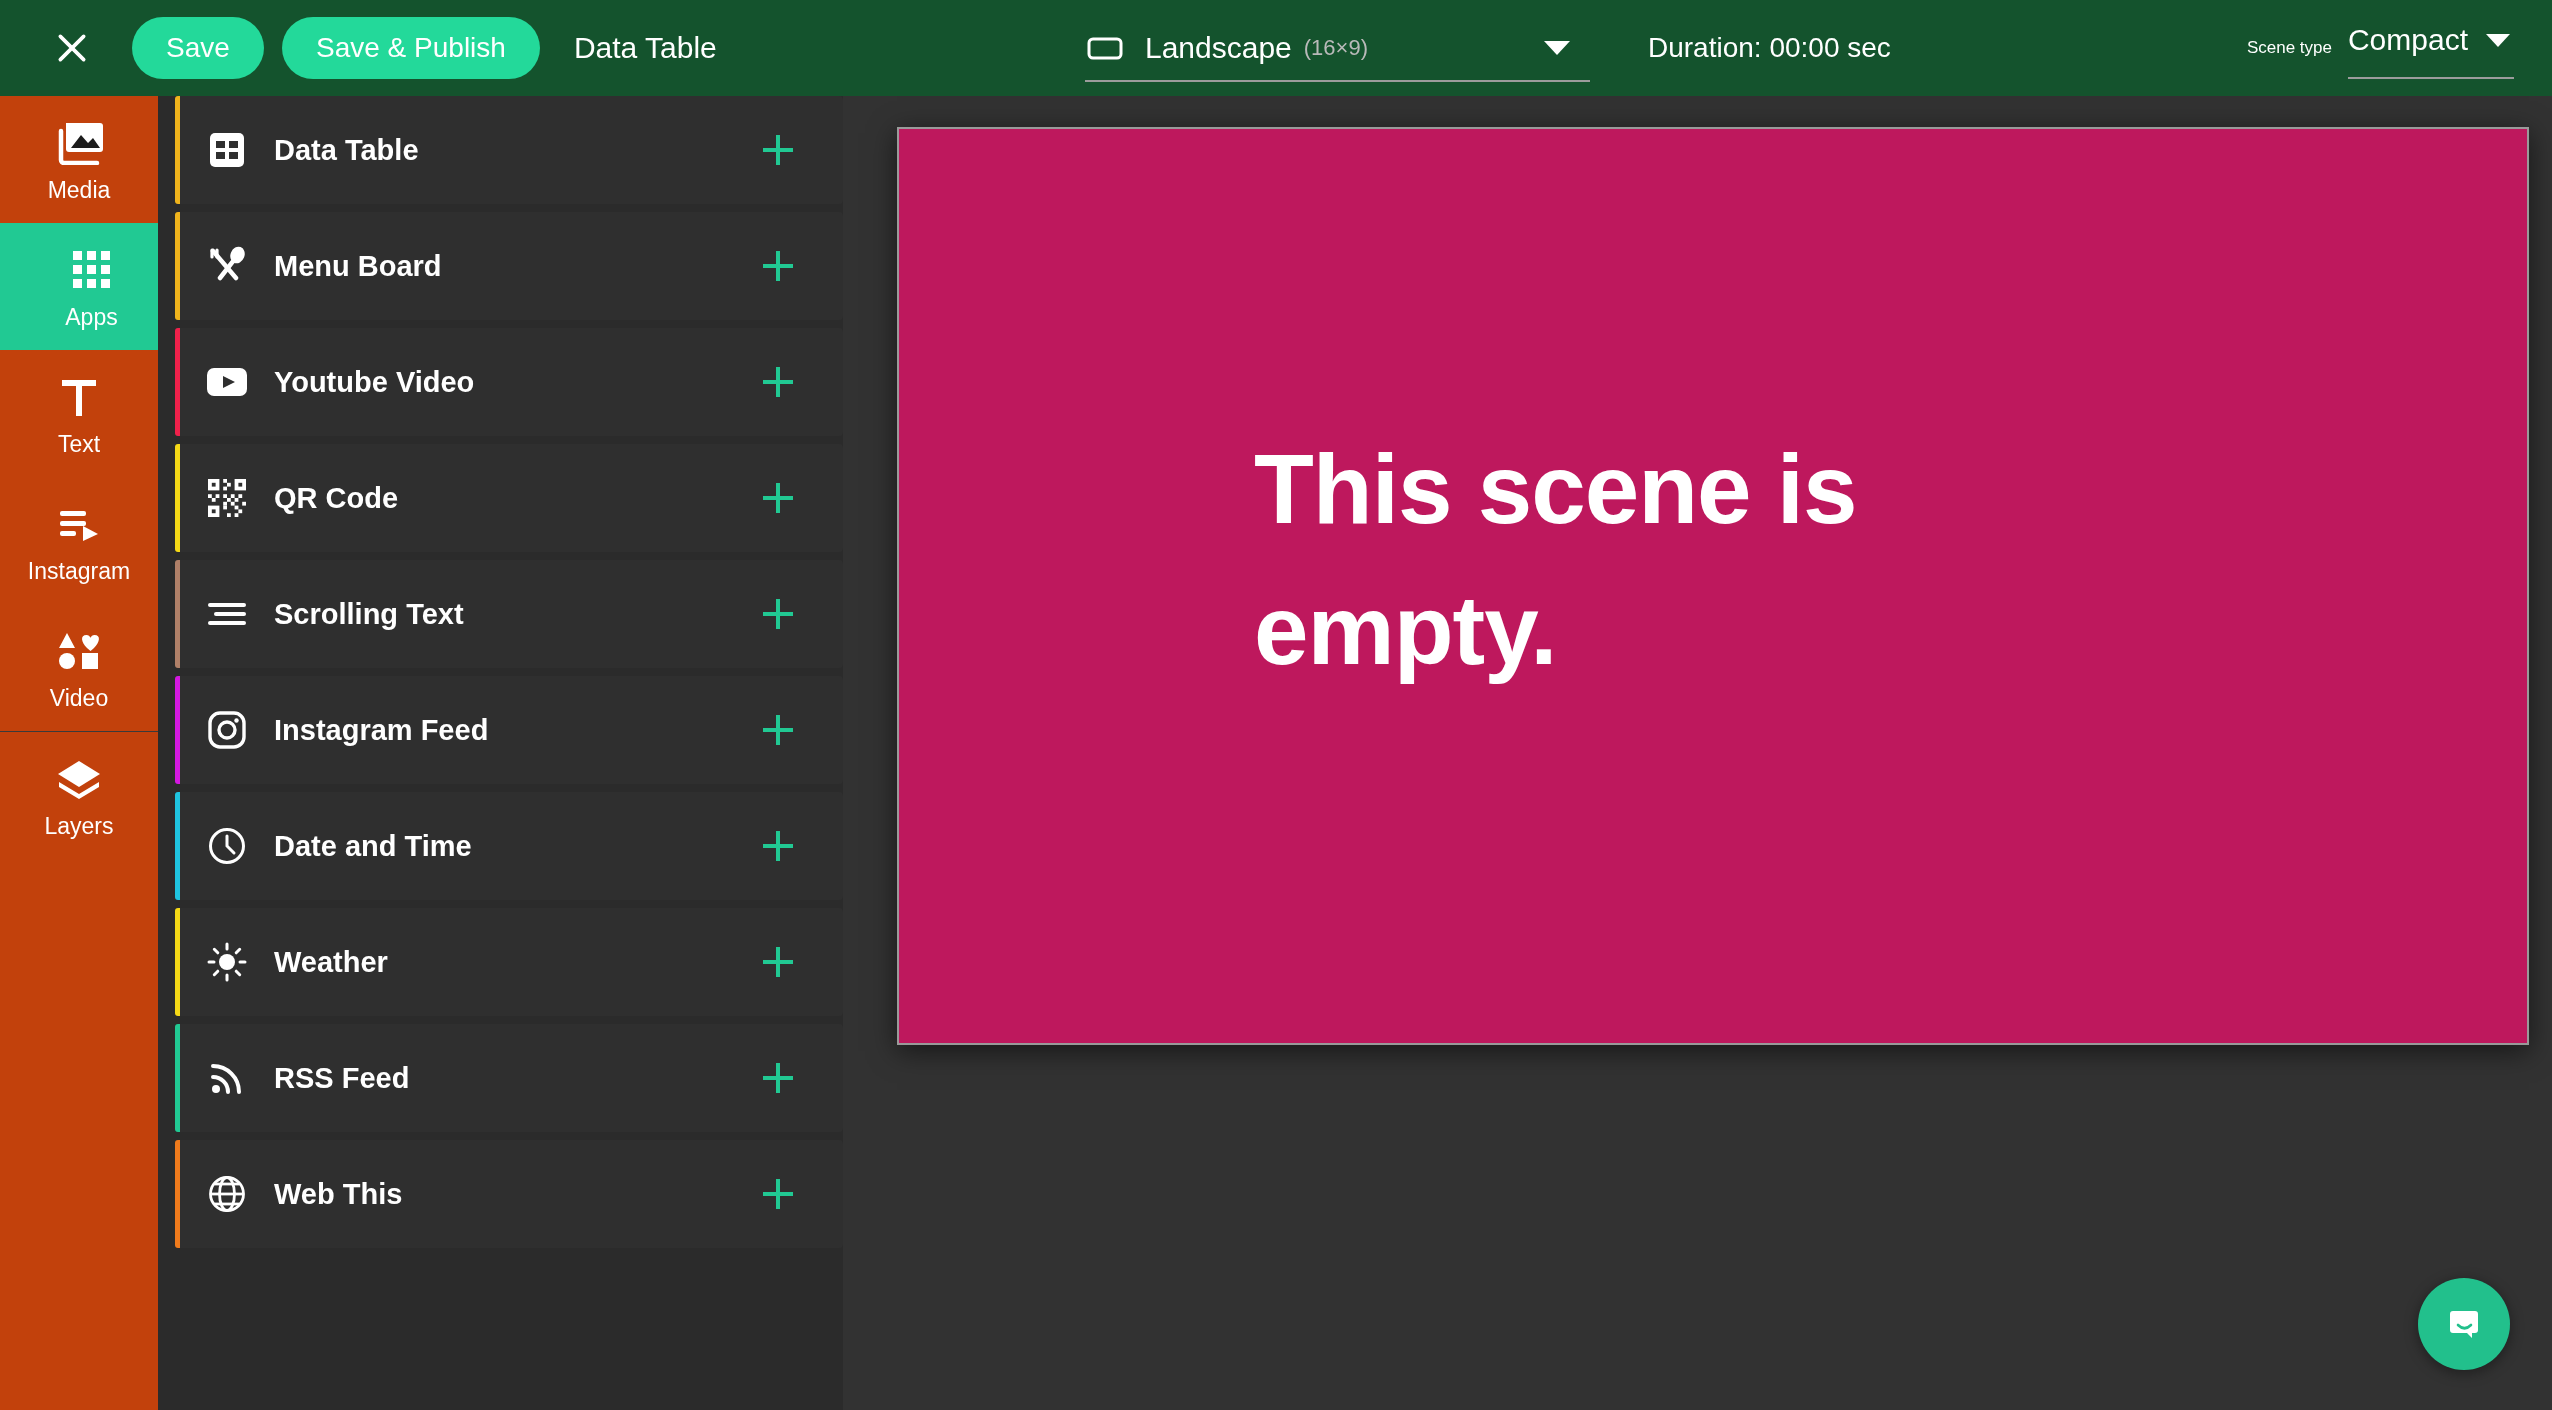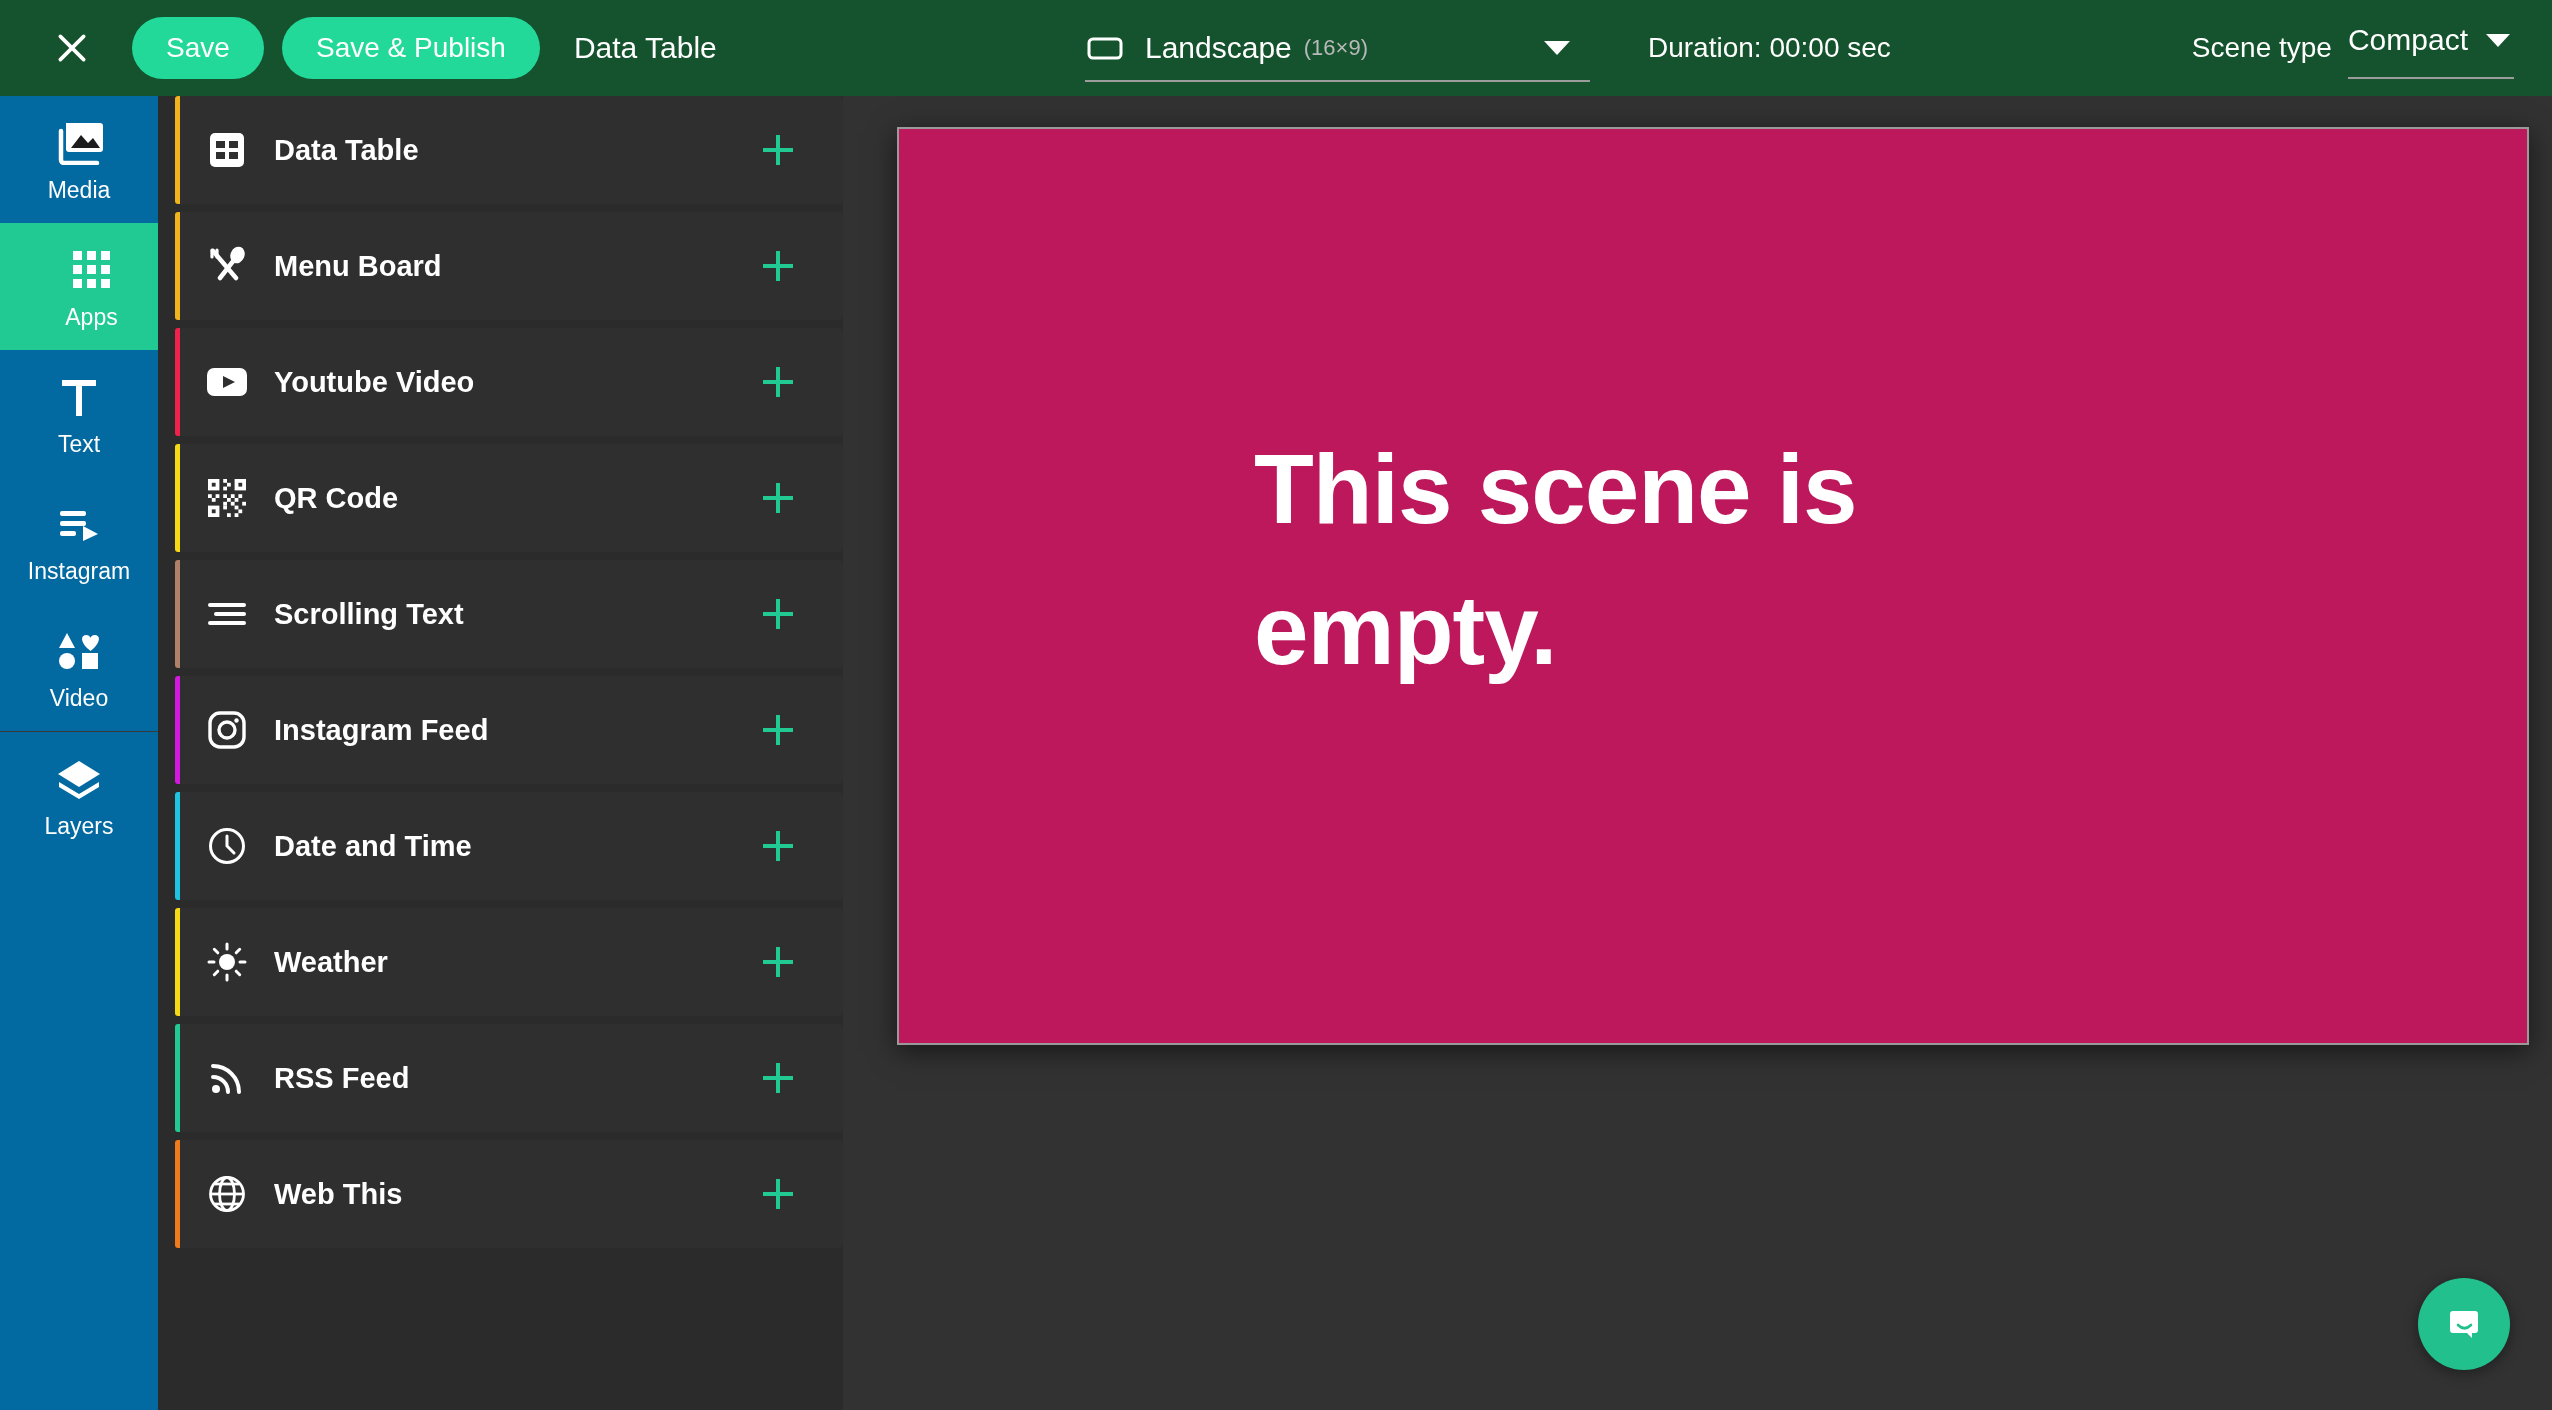--- a/index.html
+++ b/index.html
@@ -73,36 +73,36 @@
   .duration {
     position: absolute; left: 1648px; top: 0; height: 96px;
     display: flex; align-items: center;
     color: #ffffff; font-size: 28px; white-space: nowrap;
   }
 
   .scene-type-wrap {
     position: absolute; right: 38px; top: 0; height: 96px;
     display: flex; align-items: center;
   }
-  .scene-type-label { color: #ffffff; font-size: 28px; white-space: nowrap; }
+  .scene-type-label { color: #ffffff; font-size: 17px; white-space: nowrap; }
   .scene-type-select {
     margin-left: 16px; height: 62px;
     border-bottom: 2px solid #9c9c9c;
     display: flex; align-items: center;
     padding-bottom: 14px;
     cursor: pointer;
   }
   .scene-type-value { color: #ffffff; font-size: 30px; white-space: nowrap; }
   .scene-type-select .caret { margin-left: 18px; margin-right: 4px; border-top-width: 13px; border-left-width: 12px; border-right-width: 12px; }
 
   
   .rail {
     position: absolute; left: 0; top: 96px;
     width: 191px; height: 1314px;
-    background: #0369a1;
+    background: #c2410c;
   }
   .rail-item {
     width: 158px; height: 127px;
     display: flex; flex-direction: column;
     align-items: center; justify-content: center;
     cursor: pointer;
     color: #ffffff;
   }
   .rail-item.active { background: #21c993; padding-left: 25px; }
   .rail-icon { height: 56px; display: flex; align-items: center; justify-content: center; }

